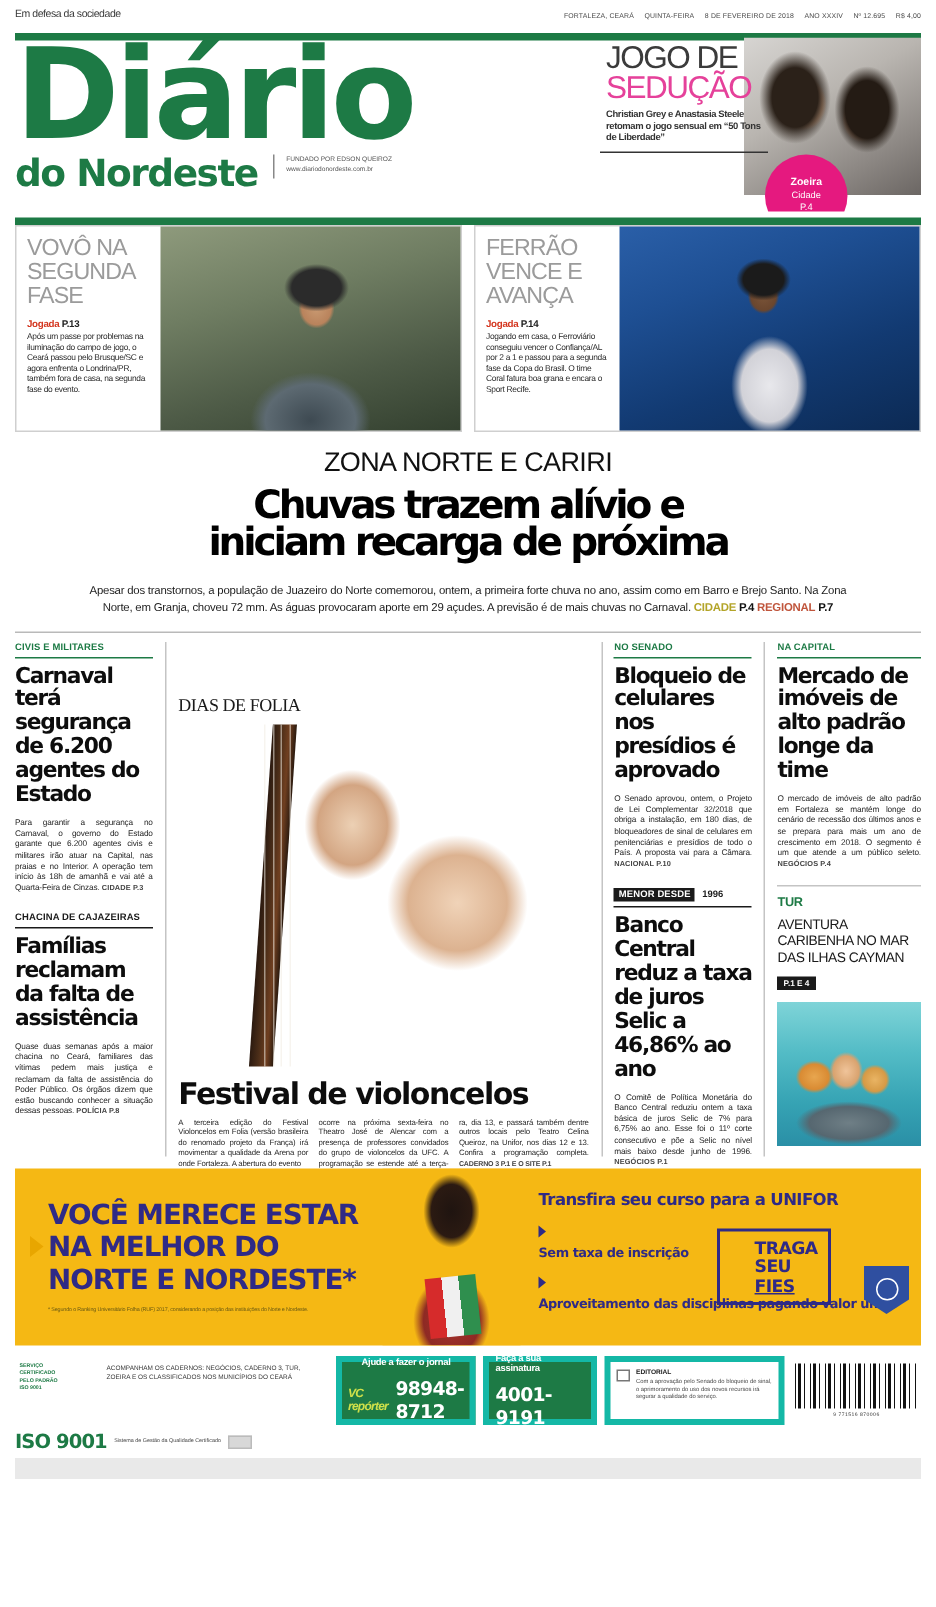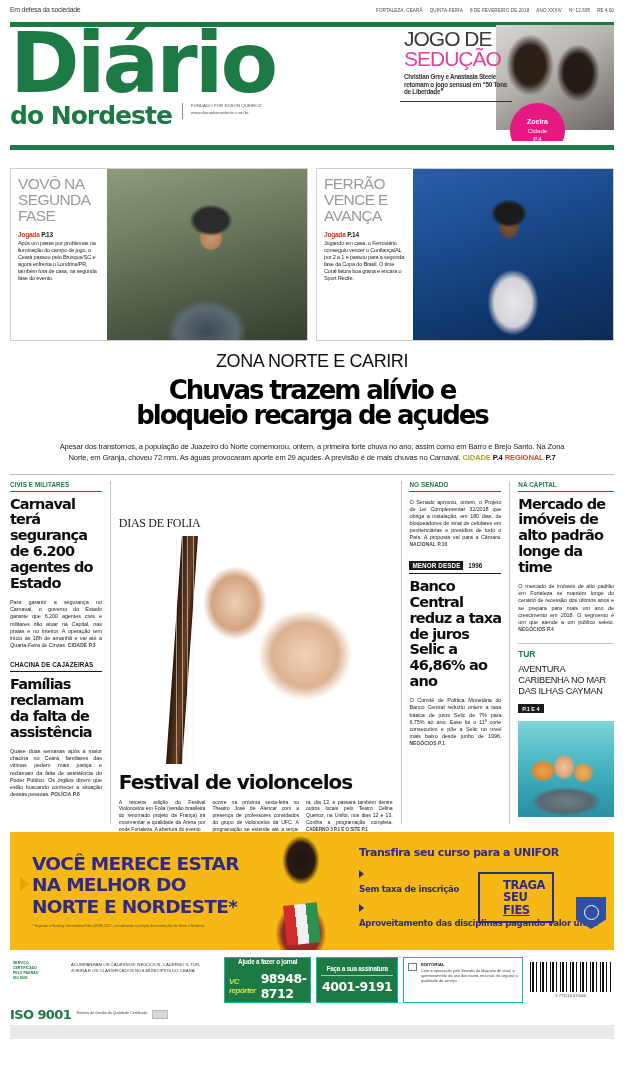--- a/index.html
+++ b/index.html
@@ -71,21 +71,21 @@
     border-radius:50%; background:#e5197f; color:#fff;
     display:flex; flex-direction:column; align-items:center; justify-content:center;
     font-size:6.2px; line-height:1.35; text-align:center; font-weight:400;
   }
   .promo-badge .big{font-size:7px;font-weight:700;}
   .promo-rule {
     position:absolute; left:0; top:76px; width: 112px; height:1px; background:#333;
   }
 
   
-  .teasers { display:flex; gap:8px; margin: 18px 10px 0 10px; height: 173px; }
+  .teasers { display:flex; gap:8px; margin: 0 10px 0 10px; height: 138px; }
   .teaser { flex:1; display:flex; border:1px solid #cfcfcf; }
   .teaser-txt { width: 96px; padding: 7px 6px 4px 7px; }
   .teaser-title {
     font-size: 15.5px; line-height: 1.02; color: #9b9b9b;
     font-family:"Liberation Sans", sans-serif; letter-spacing:-.6px;
   }
   .teaser-kicker {
     margin-top: 8px; font-size: 6.5px; font-weight: 700; color: #d4361f;
     letter-spacing:-.2px;
   }
@@ -278,21 +278,21 @@
   .ad-fies .u { text-decoration: underline; }
   .ad-logo {
     position:absolute; right: 8px; bottom: 6px; width: 30px; height: 32px;
     background:#2f4fa0; clip-path: polygon(0 0,100% 0,100% 70%,50% 100%,0 70%);
     display:flex; align-items:center; justify-content:center;
   }
   .ad-logo .ring { width:15px;height:15px;border:1.6px solid #fff;border-radius:50%;}
 
   
   .footer { margin: 7px 10px 0 10px; display:flex; gap:5px; align-items:stretch; height: 46px;}
-  .f-box { border:1px solid #14b8a6; }
+  .f-box { border:4px solid #14b8a6; }
   .f-logo { width: 52px; padding: 4px 3px; font-size:3.5px; color:#1d7a45; font-weight:700; line-height:1.5; border:0;}
   .f-text { width: 152px; padding: 5px 4px; font-size:4.3px; color:#3a3a3a; line-height:1.45; border:0;}
   .f-green {
     flex:1; background:#1d7a45; color:#fff; display:flex; flex-direction:column;
     align-items:center; justify-content:center; padding: 3px 4px;
   }
   .f-green .lbl { font-size:6.3px; font-weight:700; letter-spacing:-.2px;}
   .f-green .sep { width:100%; height:1px; background:rgba(255,255,255,.6); margin:3px 0;}
   .f-green .num {
     font-family:"DejaVu Sans", sans-serif; font-weight:700;
@@ -389,21 +389,21 @@
         <div class="teaser-body">Jogando em casa, o Ferroviário conseguiu vencer o Confiança/AL por 2 a 1 e passou para a segunda fase da Copa do Brasil. O time Coral fatura boa grana e encara o Sport Recife.</div>
       </div>
       <div class="teaser-img img-ferrao"></div>
     </div>
   </div>
 
   <div class="lead">
     <div class="lead-kicker">ZONA NORTE E CARIRI</div>
     <div class="lead-head">
       <div>Chuvas trazem alívio e</div>
-      <div>bloqueio recarga de açudes</div>
+      <div>iniciam recarga de próxima</div>
     </div>
     <div class="lead-sub">
       <span>Apesar dos transtornos, a população de Juazeiro do Norte comemorou, ontem, a primeira forte chuva no ano, assim como em Barro e Brejo Santo. Na Zona Norte, em Granja, choveu 72 mm. As águas provocaram aporte em 29 açudes. A previsão é de mais chuvas no Carnaval.</span>
       <span class="sec1">CIDADE</span>
       <span class="pg">P.4</span>
       <span class="sec2">REGIONAL</span>
       <span class="pg">P.7</span>
     </div>
   </div>
 
@@ -454,20 +454,21 @@
           </div>
         </div>
       </div>
     </div>
 
     <div class="vline"></div>
 
     <div class="col col-right">
       <div>
         <div class="kicker green">NO SENADO</div>
+        <div class="story-head">Bloqueio de celulares nos presídios é aprovado</div>
         <div class="story-body">
           <span>O Senado aprovou, ontem, o Projeto de Lei Complementar 32/2018 que obriga a instalação, em 180 dias, de bloqueadores de sinal de celulares em penitenciárias e presídios de todo o País. A proposta vai para a Câmara.</span>
           <span class="ref">NACIONAL P.10</span>
         </div>
       </div>
       <div style="margin-top:12px">
         <div class="kicker-row">
           <span class="kicker invert">MENOR DESDE</span>
           <span class="yr">1996</span>
         </div>

